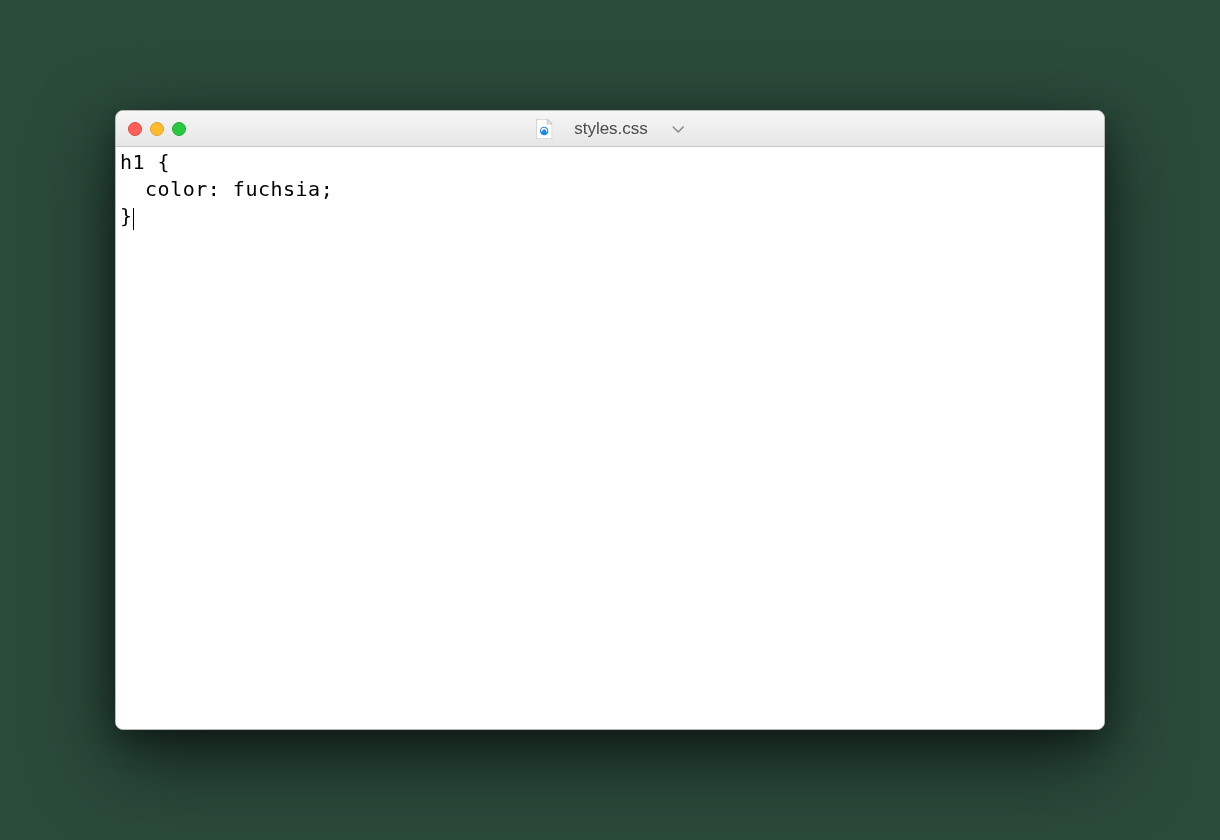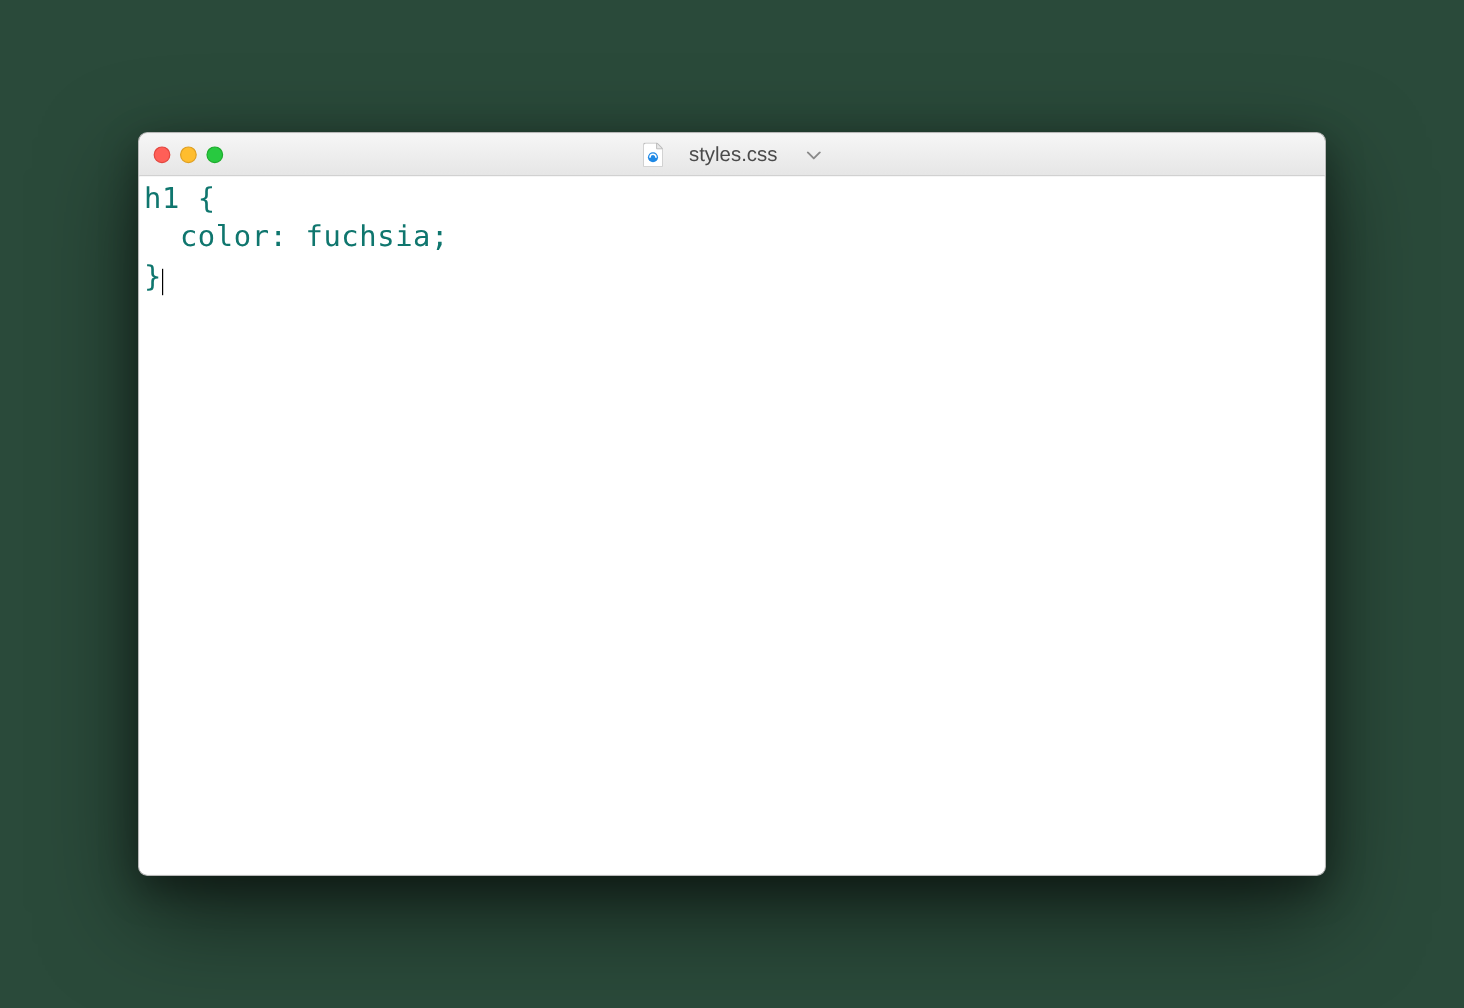--- a/index.html
+++ b/index.html
@@ -79,23 +79,23 @@
     .chevron {
       color: #888;
       font-size: 14px;
       margin-left: 2px;
     }
     .editor {
       flex: 1;
       background: #ffffff;
       padding: 2px 4px;
       font-family: "Menlo", "Monaco", "Consolas", monospace;
-      font-size: 24px;
+      font-size: 20px;
       line-height: 1.35;
-      color: #0f766e;
+      color: #000000;
       white-space: pre;
       letter-spacing: 0.5px;
       position: relative;
     }
     .cursor {
       display: inline-block;
       width: 1px;
       height: 22px;
       background: #000;
       vertical-align: text-bottom;

